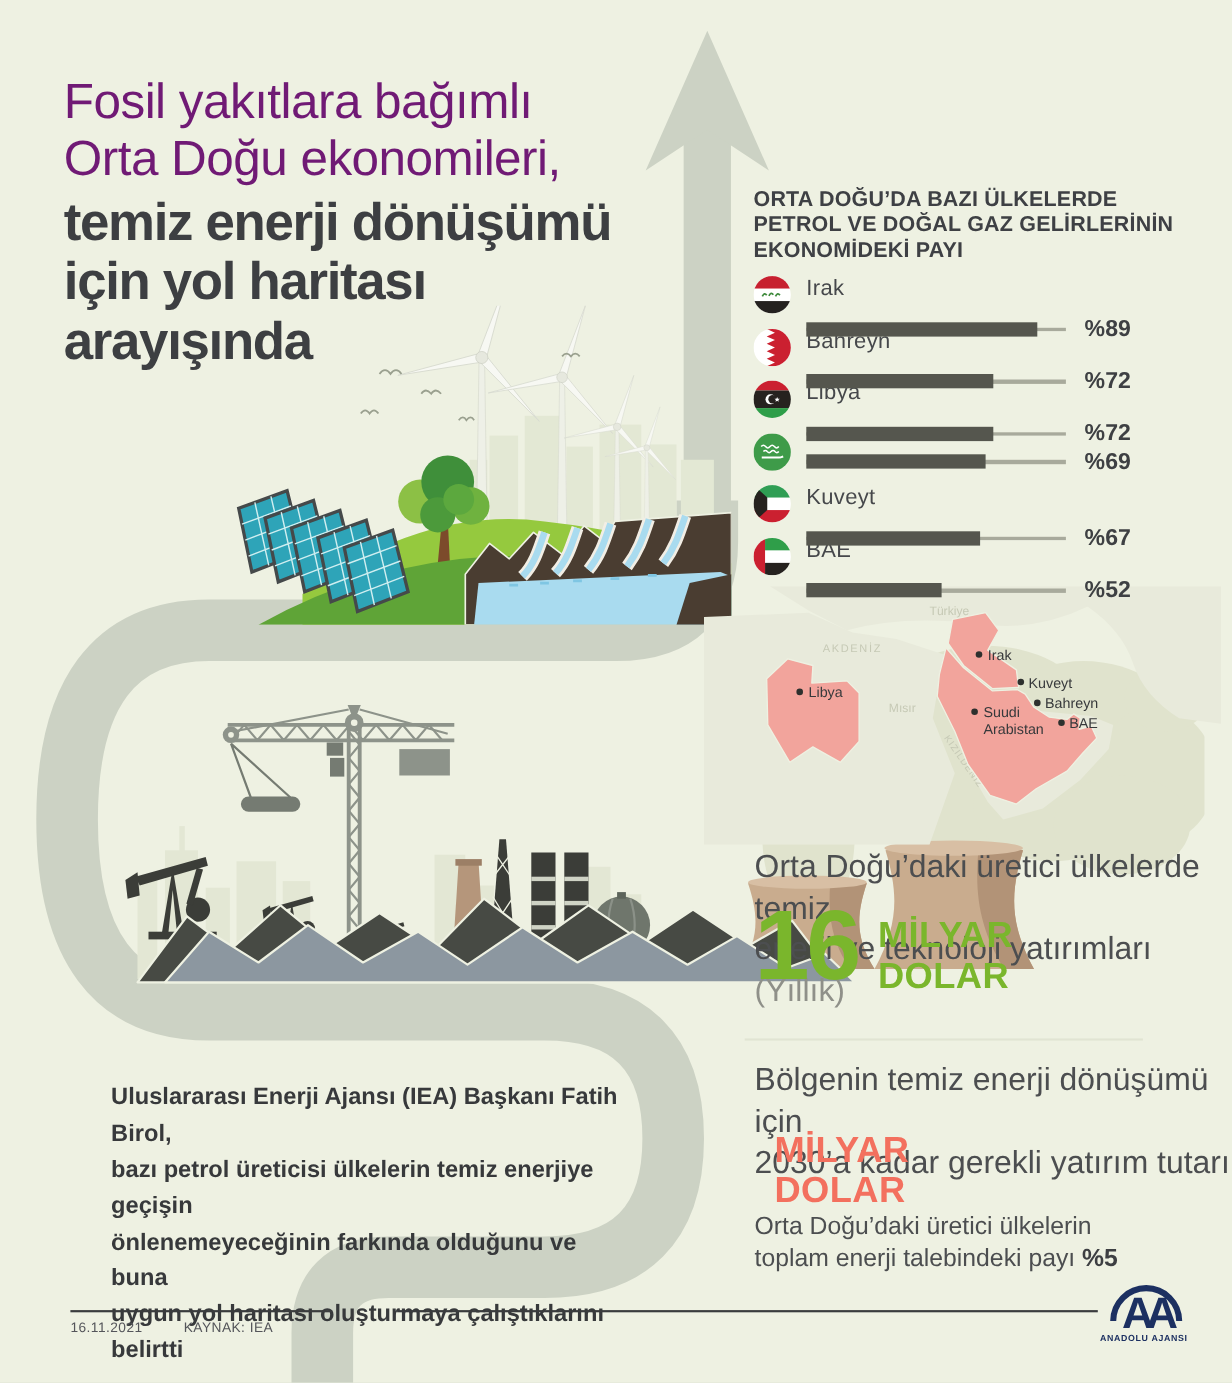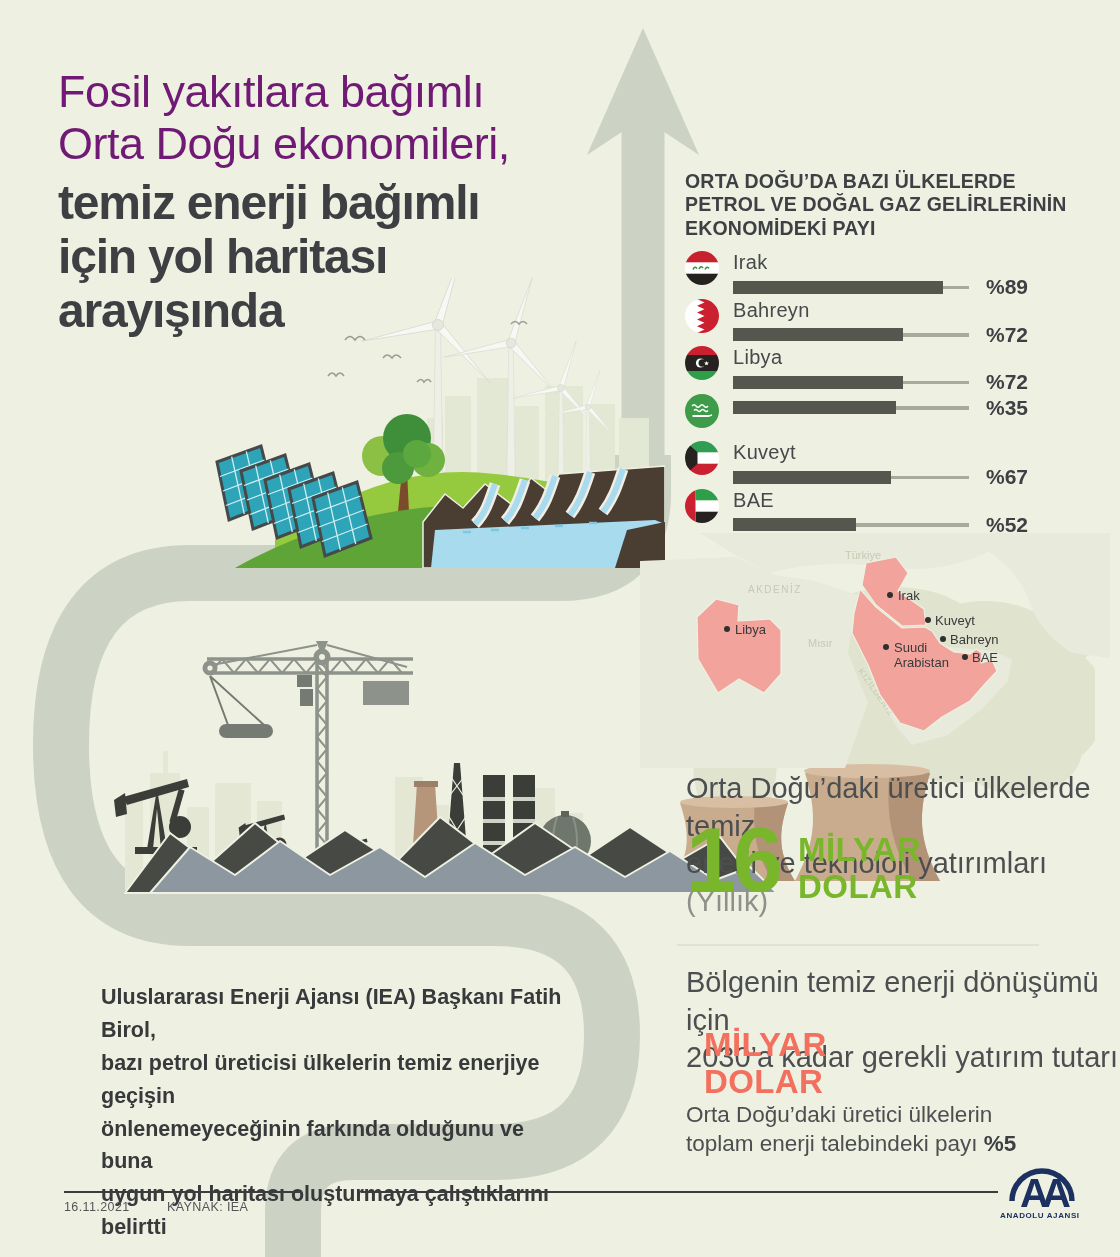--- a/index.html
+++ b/index.html
@@ -24,21 +24,21 @@
 
   
   .chart-title{left:685px;top:170px;font-size:19.5px;line-height:1.2;font-weight:800;
                color:#3e4044;letter-spacing:0.2px;}
   .rows{left:685px;top:251px;width:420px;}
   .crow{display:flex;align-items:flex-start;margin-bottom:11px;height:36.5px;}
   .crow .flag{width:34px;height:34px;margin-right:14px;flex:0 0 34px;}
   .crow .flag svg{display:block;}
   .cbody{flex:1;}
   .clabel{font-size:20px;color:#46484b;letter-spacing:0.3px;line-height:22px;}
-  .bar-line{display:flex;align-items:center;margin-top:2px;}
+  .bar-line{display:flex;align-items:center;margin-top:14px;}
   .bar-wrap{position:relative;width:236px;height:13px;}
   .bar-track{position:absolute;left:0;top:5px;width:236px;height:3.5px;background:#a8aa9c;}
   .bar-fill{position:absolute;left:0;top:0;height:13px;background:#55564e;}
   .bar-value{margin-left:17px;font-size:21px;font-weight:800;color:#3e4043;}
 
   
   .stat-label{font-size:29px;line-height:1.3;color:#4c4e50;font-weight:500;}
   .stat-note{color:#8f9089;font-weight:400;}
   .stat1-label{left:686px;top:770px;}
   .stat1-big{left:686px;top:815px;}
@@ -302,21 +302,21 @@
       <text x="295" y="92">Kuveyt</text>
       <text x="310" y="111">Bahreyn</text>
       <text x="254" y="119">Suudi</text>
       <text x="254" y="134">Arabistan</text>
       <text x="332" y="129">BAE</text>
     </g>
   </svg>
 
   <div class="abs txt title-light pre">Fosil yakıtlara bağımlı
 Orta Doğu ekonomileri,</div>
-  <div class="abs txt title-bold pre">temiz enerji bağımlı
+  <div class="abs txt title-bold pre">temiz enerji dönüşümü
 için yol haritası
 arayışında</div>
 
   <div class="abs txt chart-title pre">ORTA DOĞU’DA BAZI ÜLKELERDE
 PETROL VE DOĞAL GAZ GELİRLERİNİN
 EKONOMİDEKİ PAYI</div>
 
   <div class="abs txt rows">
     <div class="crow">
       <span class="flag">
@@ -408,21 +408,21 @@
               <path d="M7.5 22 H24 M24 22 l3 -1" stroke="#fff" stroke-width="1.8" fill="none"></path>
             </g>
           </svg>
         </span>
       <span class="cbody">
         <div class="bar-line">
           <span class="bar-wrap">
             <span class="bar-track" style="background: rgb(168, 170, 156);"></span>
             <span class="bar-fill" style="width: 163px; background: rgb(85, 86, 78);"></span>
           </span>
-          <span class="bar-value">%35</span>
+          <span class="bar-value">%69</span>
         </div>
       </span>
     </div>
 
     <div class="crow">
       <span class="flag">
           <svg width="34" height="34" viewBox="0 0 34 34">
             <clipPath id="fc-kw">
               <circle cx="17" cy="17" r="17"></circle>
             </clipPath>

